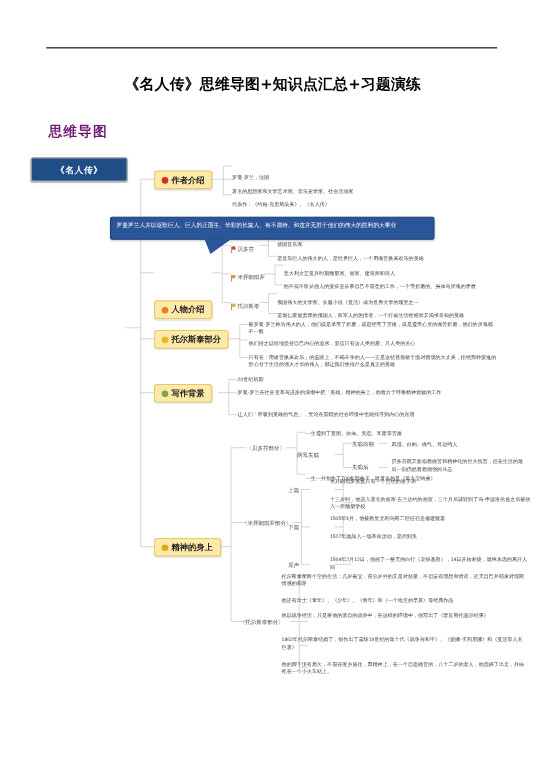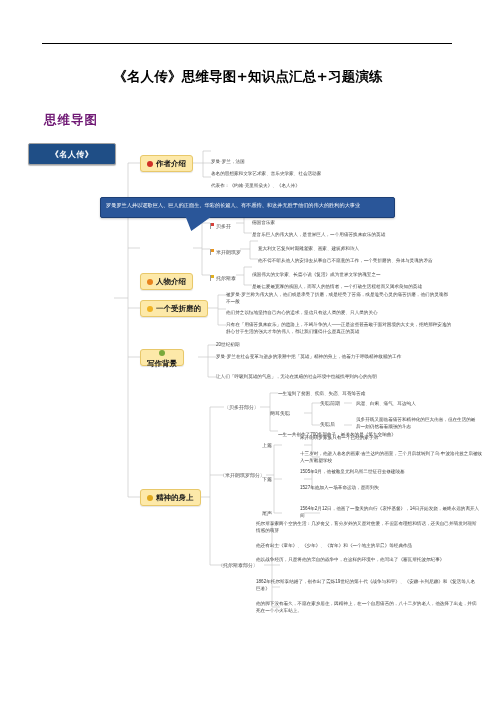--- a/index.html
+++ b/index.html
@@ -226,24 +226,24 @@
     <span>作者介绍</span>
   </div>
 
   <div class="node-l1" style="left:140px;top:240px;margin-top:33px;">
     <span class="dot dot-orange"></span>
     <span>人物介绍</span>
   </div>
 
   <div class="node-l1" style="left:140px;top:300px;">
     <span class="dot dot-yellow"></span>
-    <span>一个受折磨的</span>
-  </div>
-
-  <div class="node-l1" style="left:140px;top:349px;flex-direction:column;">
+    <span>托尔斯泰部分</span>
+  </div>
+
+  <div class="node-l1" style="left:140px;top:349px;">
     <span class="dot dot-green"></span>
     <span>写作背景</span>
   </div>
 
   <div class="node-l1" style="left:140px;top:489px;">
     <span class="dot dot-gold"></span>
     <span>精神的身上</span>
   </div>
 
   <div class="callout">罗曼罗兰人并以讴歌巨人、巨人的正面生、华彩的长篇人、有不愿待、和这并无胜于他们的伟大的胜利的大事业</div>

